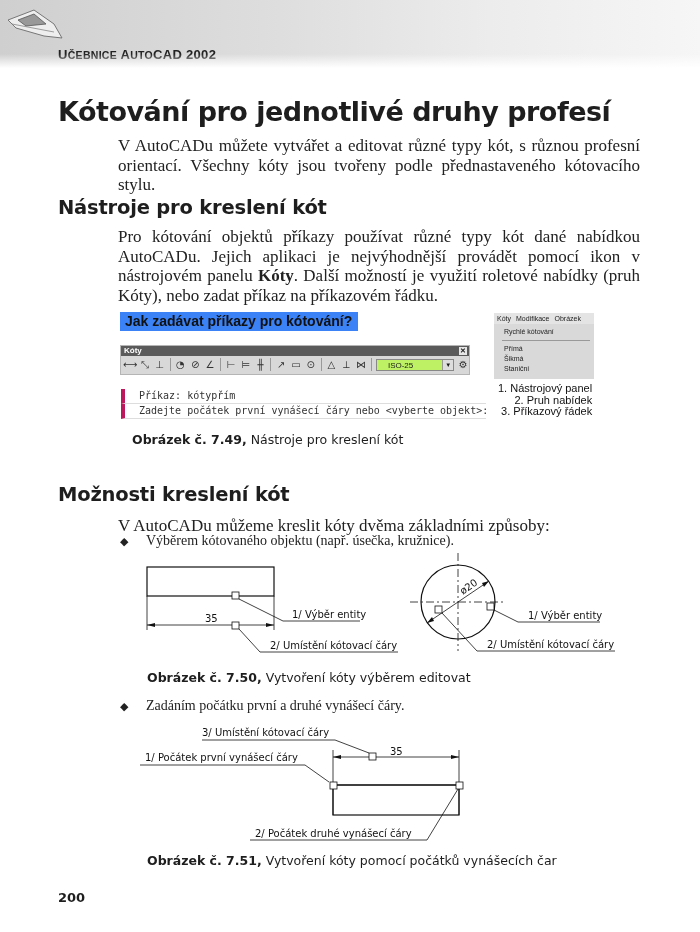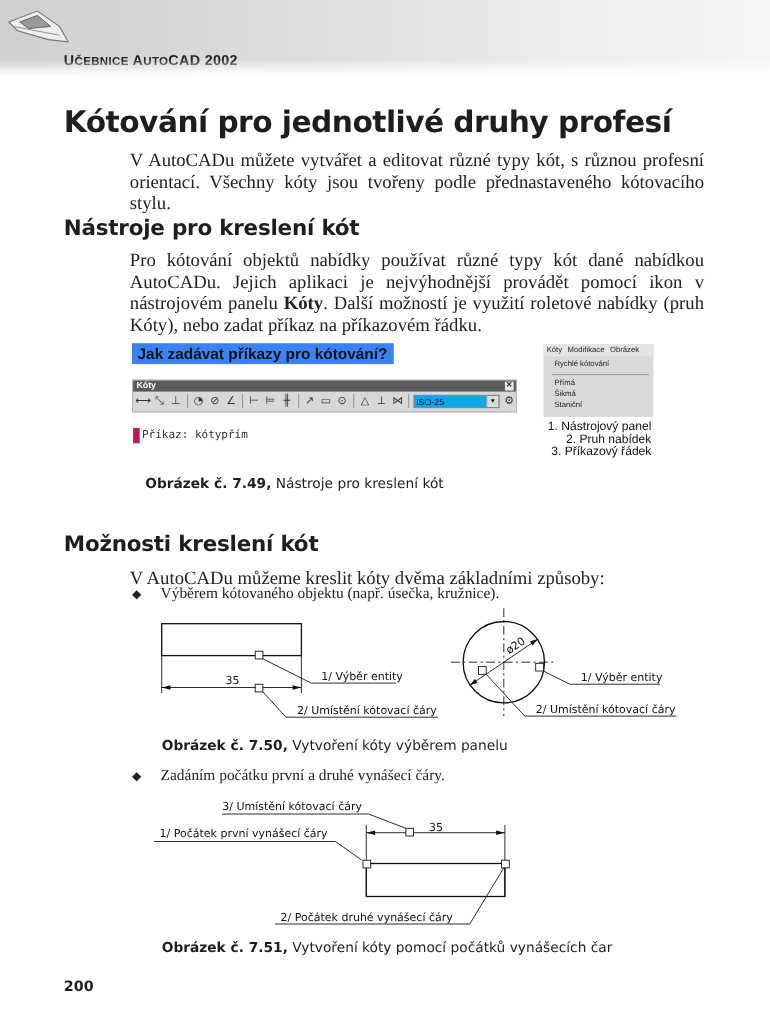--- a/index.html
+++ b/index.html
@@ -14,24 +14,24 @@
   h2 { position:absolute; margin:0; font-family:"DejaVu Sans", sans-serif; font-weight:bold; font-size:19.5px; color:#1e1e1e; letter-spacing:-0.2px; }
   .para { position:absolute; left:118px; width:522px; font-size:17px; line-height:19.5px; text-align:justify; color:#222; }
   .para b { font-weight:bold; }
   .callout { position:absolute; left:120px; top:312px; background:#3b82f6; padding:1px 6px 2px 5px; font-family:"Liberation Sans", sans-serif; font-weight:bold; font-size:14px; color:#111; }
   .toolbar { position:absolute; left:120px; top:345px; width:348px; height:28px; background:#d8d8d8; border:1px solid #b5b5b5; }
   .tb-title { height:10px; background:#5a5a5a; color:#fff; font-family:"Liberation Sans", sans-serif; font-size:8px; font-weight:bold; line-height:10px; padding-left:3px; position:relative; }
   .tb-close { position:absolute; right:2px; top:1px; width:8px; height:8px; background:#e6e6e6; color:#222; font-size:7px; line-height:8px; text-align:center; }
   .tb-icons { display:flex; align-items:center; height:17px; padding-left:2px; gap:3px; }
   .tb-ic { width:13px; height:13px; font-size:10px; line-height:13px; text-align:center; color:#333; font-family:"DejaVu Sans", sans-serif; }
   .tb-sep { width:1px; height:13px; background:#999; margin:0 1px; }
-  .tb-select { width:85px; height:12px; background:#0ea5e9; border:1px solid #888; font-family:"Liberation Sans", sans-serif; font-size:8px; line-height:12px; padding-left:1px; position:relative; box-sizing:border-box; }
+  .tb-select { width:85px; height:12px; background:#bef264; border:1px solid #888; font-family:"Liberation Sans", sans-serif; font-size:8px; line-height:12px; padding-left:11px; position:relative; box-sizing:border-box; }
   .tb-select .dd { position:absolute; right:0; top:0; width:10px; height:10px; background:#ddd; border-left:1px solid #999; font-size:6px; text-align:center; line-height:10px; }
   .cmdline { position:absolute; left:121px; top:389px; width:365px; font-family:"DejaVu Sans Mono", monospace; font-size:10px; color:#333; }
-  .cmdline .row { height:14px; line-height:14px; border-left:6px solid #be185d; padding-left:2px; white-space:nowrap; }
+  .cmdline .row { height:14px; line-height:14px; border-left:4px solid #be185d; padding-left:14px; white-space:nowrap; }
   .cmdline .row + .row { border-top:1px solid #ddd; border-bottom:1px solid #ddd; }
   .menu { position:absolute; left:494px; top:313px; width:100px; height:66px; background:#d9d9d9; font-family:"Liberation Sans", sans-serif; font-size:7px; color:#222; }
   .menu .bar { display:flex; gap:5px; height:11px; line-height:11px; padding-left:3px; background:#e4e4e4; }
   .menu .item { padding-left:10px; height:10px; line-height:10px; }
   .menu .sep { margin:3px 4px 3px 8px; height:1px; background:#999; }
   .legend { position:absolute; left:498px; top:383px; font-family:"Liberation Sans", sans-serif; font-size:11px; line-height:11.5px; color:#111;text-align:right; }
   .caption { position:absolute; font-family:"DejaVu Sans", sans-serif; font-size:12.5px; color:#1e1e1e; }
   .caption b { font-weight:bold; }
   .bullet { position:absolute; left:120px; font-size:14px; color:#222; }
   .bullet .dia { display:inline-block; width:14px; font-size:11px; margin-right:12px; }
@@ -48,21 +48,21 @@
     <path d="M14 18 L30 12 L42 22 L22 24 Z" fill="#999" stroke="#555" stroke-width="0.8"></path>
     <path d="M8 22 L50 30" stroke="#888" stroke-width="0.8"></path>
   </svg>
   <div class="running-head"><span>U</span><span class="sc">ČEBNICE</span><span> A</span><span class="sc">UTO</span><span>CAD 2002</span></div>
 </div>
 
 <h1>Kótování pro jednotlivé druhy profesí</h1>
 <div class="para" style="top:136px;">V AutoCADu můžete vytvářet a editovat různé typy kót, s různou profesní orientací. Všechny kóty jsou tvořeny podle přednastaveného kótovacího stylu.</div>
 
 <h2 style="left:58px; top:196px;">Nástroje pro kreslení kót</h2>
-<div class="para" style="top:227px;"><span>Pro kótování objektů nabídky používat různé typy kót dané nabídkou AutoCADu. Jejich aplikaci je nejvýhodnější provádět pomocí ikon v nástrojovém panelu </span><b>Kóty</b><span>. Další možností je využití roletové nabídky (pruh Kóty), nebo zadat příkaz na příkazovém řádku.</span></div>
+<div class="para" style="top:227px;"><span>Pro kótování objektů příkazy používat různé typy kót dané nabídkou AutoCADu. Jejich aplikaci je nejvýhodnější provádět pomocí ikon v nástrojovém panelu </span><b>Kóty</b><span>. Další možností je využití roletové nabídky (pruh Kóty), nebo zadat příkaz na příkazovém řádku.</span></div>
 
 <div class="callout">Jak zadávat příkazy pro kótování?</div>
 
 <div class="toolbar">
   <div class="tb-title">
     <span>Kóty</span>
     <span class="tb-close">✕</span>
   </div>
   <div class="tb-icons">
     <span class="tb-ic">⟷</span>
@@ -85,20 +85,21 @@
     <span class="tb-ic">⟂</span>
     <span class="tb-ic">⋈</span>
     <span class="tb-sep"></span>
     <span class="tb-select"><span>ISO-25</span><span class="dd">▼</span></span>
     <span class="tb-ic">⚙</span>
   </div>
 </div>
 
 <div class="cmdline">
   <div class="row">Příkaz: kótypřím</div>
+  <div class="row">Zadejte počátek první vynášecí čáry nebo &lt;vyberte objekt&gt;:</div>
 </div>
 
 <div class="menu">
   <div class="bar">
     <span>Kóty</span>
     <span>Modifikace</span>
     <span>Obrázek</span>
   </div>
   <div class="item" style="margin-top:3px;">Rychlé kótování</div>
   <div class="sep"></div>
@@ -148,21 +149,21 @@
   <rect x="35" y="61" width="7" height="7" fill="#fff" stroke="#111" stroke-width="0.8"></rect>
   <rect x="87" y="58" width="7" height="7" fill="#fff" stroke="#111" stroke-width="0.8"></rect>
   <line x1="94" y1="65" x2="118" y2="77" stroke="#111" stroke-width="0.8"></line>
   <line x1="118" y1="77" x2="200" y2="77" stroke="#111" stroke-width="0.8"></line>
   <text x="128" y="74">1/ Výběr entity</text>
   <line x1="42" y1="68" x2="77" y2="106" stroke="#111" stroke-width="0.8"></line>
   <line x1="77" y1="106" x2="215" y2="106" stroke="#111" stroke-width="0.8"></line>
   <text x="87" y="103">2/ Umístění kótovací čáry</text>
 </svg>
 
-<div class="caption" style="left:147px; top:670px;"><b>Obrázek č. 7.50,</b><span> Vytvoření kóty výběrem panelu</span></div>
+<div class="caption" style="left:147px; top:670px;"><b>Obrázek č. 7.50,</b><span> Vytvoření kóty výběrem editovat</span></div>
 
 <div class="bullet" style="top:698px;"><span class="dia">◆</span><span>Zadáním počátku první a druhé vynášecí čáry.</span></div>
 
 <svg class="fig" style="left:140px; top:720px;" width="340" height="130" viewBox="0 0 340 130">
   <line x1="62" y1="20" x2="195" y2="20" stroke="#111" stroke-width="0.8"></line>
   <text x="62" y="16">3/ Umístění kótovací čáry</text>
   <line x1="195" y1="20" x2="229" y2="33" stroke="#111" stroke-width="0.8"></line>
   <line x1="0" y1="45" x2="165" y2="45" stroke="#111" stroke-width="0.8"></line>
   <text x="5" y="41">1/ Počátek první vynášecí čáry</text>
   <line x1="165" y1="45" x2="189" y2="62" stroke="#111" stroke-width="0.8"></line>

